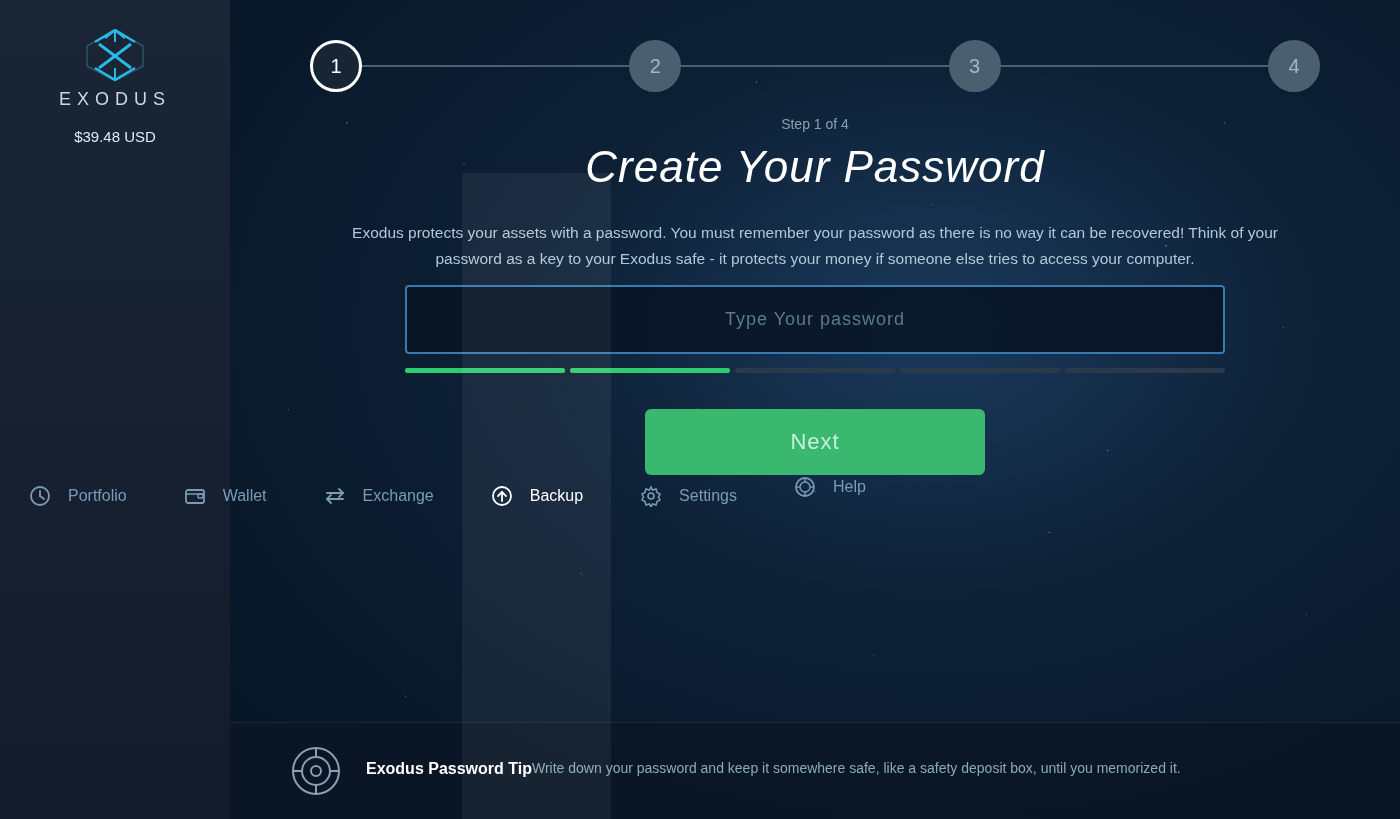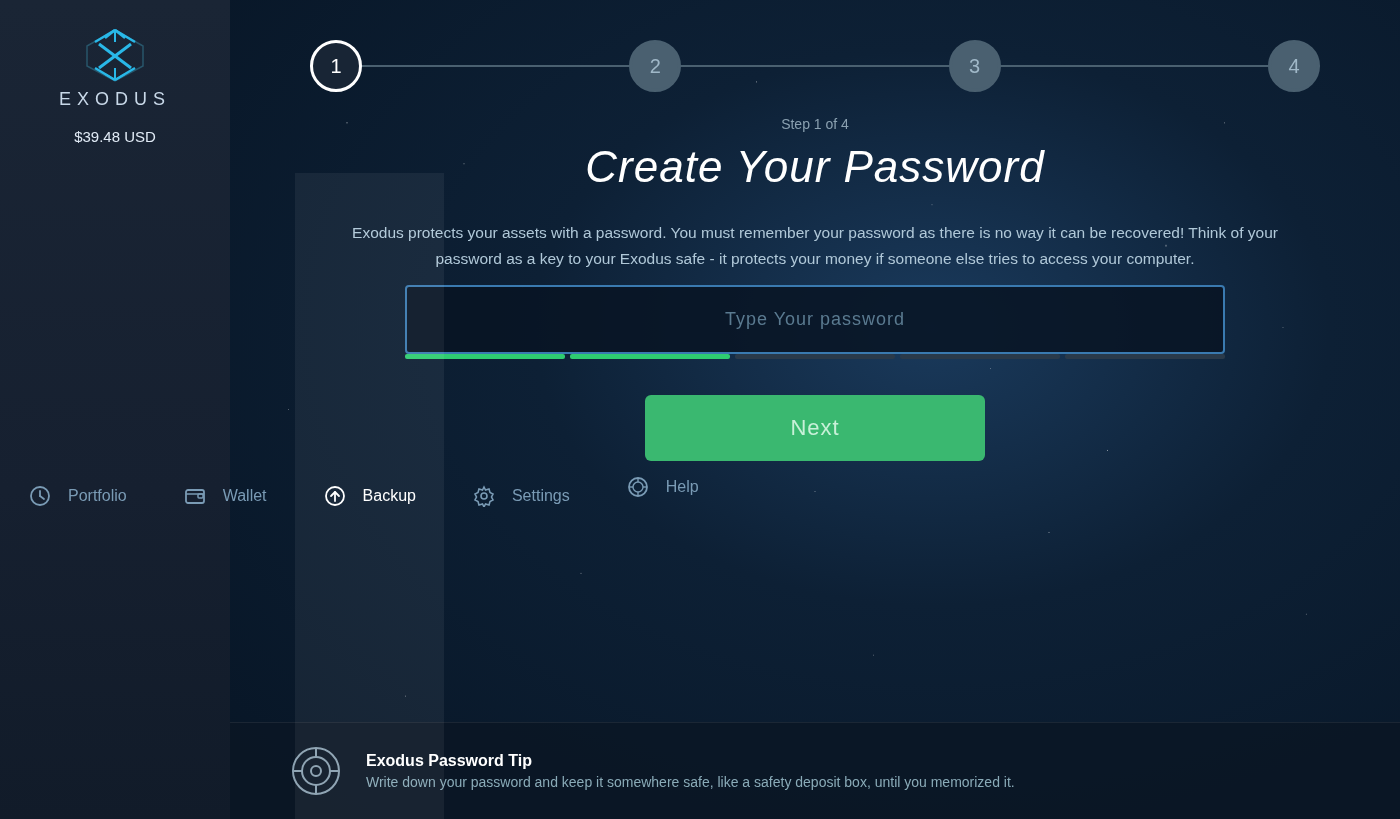--- a/index.html
+++ b/index.html
@@ -216,20 +216,21 @@
       text-align: center;
       width: 100%;
       max-width: 940px;
       margin-bottom: 12px;
     }
 
     
     .password-container {
       width: 100%;
       max-width: 820px;
+      margin-bottom: 14px;
     }
 
     .password-input {
       width: 100%;
       padding: 22px 24px;
       font-size: 18px;
       background: rgba(8, 20, 35, 0.85);
       border: 2px solid #3a7ab0;
       border-radius: 4px;
       color: #8aa0b0;
@@ -294,21 +295,21 @@
     }
 
     .tip-icon {
       width: 52px;
       height: 52px;
       flex-shrink: 0;
     }
 
     .tip-text-area {
       display: flex;
-      flex-direction: column;
+      flex-direction: row;
     }
 
     .tip-title {
       color: #ffffff;
       font-size: 16px;
       font-weight: 700;
       margin-bottom: 4px;
     }
 
     .tip-body {
@@ -371,20 +372,31 @@
       <span class="nav-icon">
         <svg width="22" height="22" viewBox="0 0 22 22" fill="none">
           <rect x="2" y="5" width="18" height="13" rx="2" stroke="#7a9bb5" stroke-width="1.8"></rect>
           <rect x="14" y="9" width="5" height="4" rx="1" stroke="#7a9bb5" stroke-width="1.5"></rect>
           <line x1="2" y1="9" x2="20" y2="9" stroke="#7a9bb5" stroke-width="1.5"></line>
         </svg>
       </span>
       <span>Wallet</span>
     </div>
 
+    <div class="nav-item">
+      <span class="nav-icon">
+        <svg width="22" height="22" viewBox="0 0 22 22" fill="none">
+          <line x1="3" y1="8" x2="19" y2="8" stroke="#7a9bb5" stroke-width="1.8" stroke-linecap="round"></line>
+          <polyline points="15,4 19,8 15,12" stroke="#7a9bb5" stroke-width="1.8" fill="none" stroke-linecap="round" stroke-linejoin="round"></polyline>
+          <line x1="19" y1="14" x2="3" y2="14" stroke="#7a9bb5" stroke-width="1.8" stroke-linecap="round"></line>
+          <polyline points="7,10 3,14 7,18" stroke="#7a9bb5" stroke-width="1.8" fill="none" stroke-linecap="round" stroke-linejoin="round"></polyline>
+        </svg>
+      </span>
+      <span>Exchange</span>
+    </div>
 
     <div class="nav-item active">
       <span class="nav-icon">
         <svg width="22" height="22" viewBox="0 0 22 22" fill="none">
           <circle cx="11" cy="11" r="9" stroke="#ffffff" stroke-width="1.8"></circle>
           <polyline points="7,11 11,7 15,11" stroke="#ffffff" stroke-width="1.8" fill="none" stroke-linecap="round" stroke-linejoin="round"></polyline>
           <line x1="11" y1="7" x2="11" y2="16" stroke="#ffffff" stroke-width="1.8" stroke-linecap="round"></line>
         </svg>
       </span>
       <span>Backup</span>

